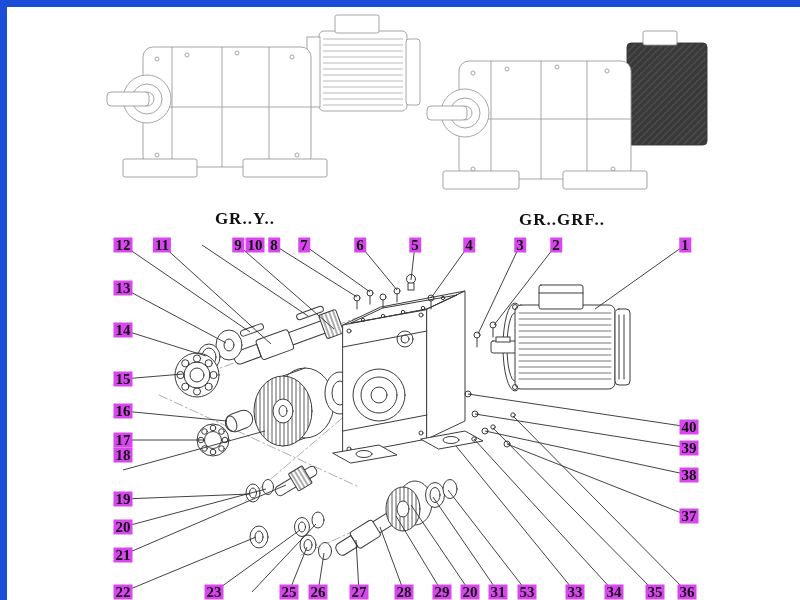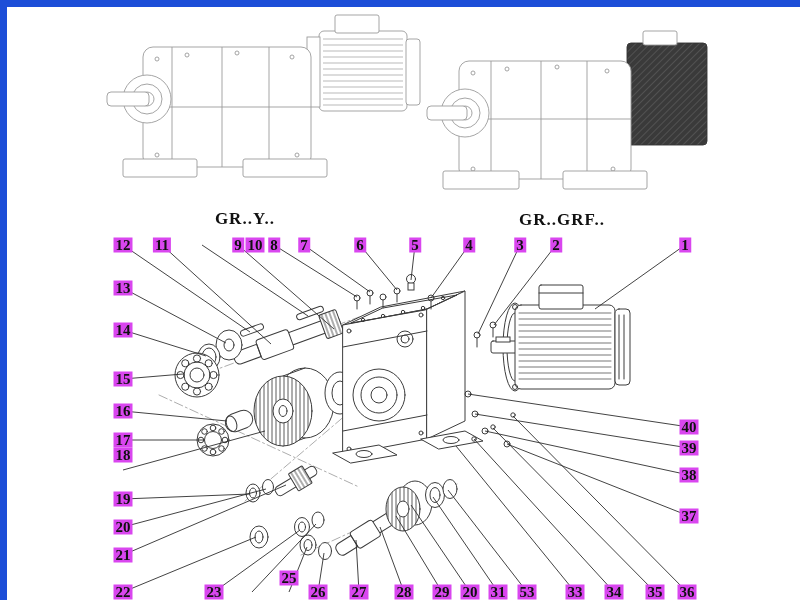--- a/index.html
+++ b/index.html
@@ -365,21 +365,21 @@
       <div class="callout" style="left: 116px; top: 372px;">15</div>
       <div class="callout" style="left: 116px; top: 404px;">16</div>
       <div class="callout" style="left: 116px; top: 433px;">17</div>
       <div class="callout" style="left: 116px; top: 448px;">18</div>
       <div class="callout" style="left: 116px; top: 492px;">19</div>
       <div class="callout" style="left: 116px; top: 520px;">20</div>
       <div class="callout" style="left: 116px; top: 548px;">21</div>
       <div class="callout" style="left: 116px; top: 585px;">22</div>
       <div class="callout" style="left: 207px; top: 585px;">23</div>
       <div class="callout" style="left: 245px; top: 585px; margin-top: 32px;">24</div>
-      <div class="callout" style="left: 282px; top: 571px;">25</div>
+      <div class="callout" style="left: 282px; top: 585px;">25</div>
       <div class="callout" style="left: 311px; top: 585px;">26</div>
       <div class="callout" style="left: 352px; top: 585px;">27</div>
       <div class="callout" style="left: 397px; top: 585px;">28</div>
       <div class="callout" style="left: 435px; top: 585px;">29</div>
       <div class="callout" style="left: 463px; top: 585px;">20</div>
       <div class="callout" style="left: 491px; top: 585px;">31</div>
       <div class="callout" style="left: 520px; top: 585px;">53</div>
       <div class="callout" style="left: 568px; top: 585px;">33</div>
       <div class="callout" style="left: 607px; top: 585px;">34</div>
       <div class="callout" style="left: 648px; top: 585px;">35</div>

